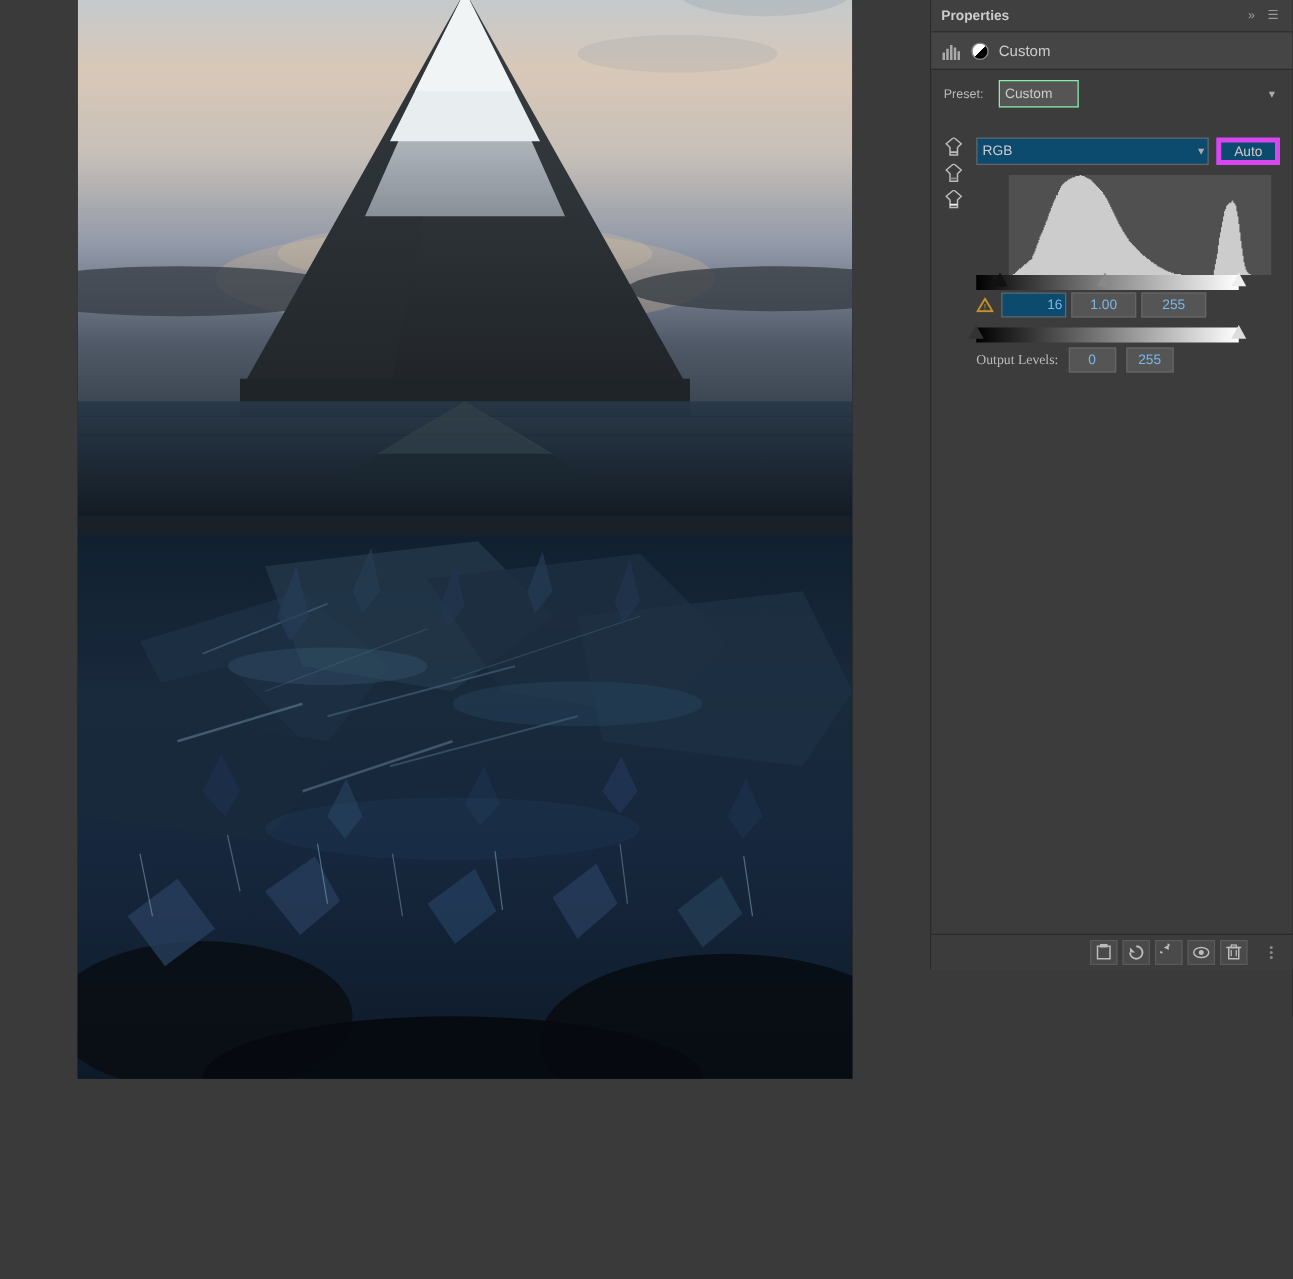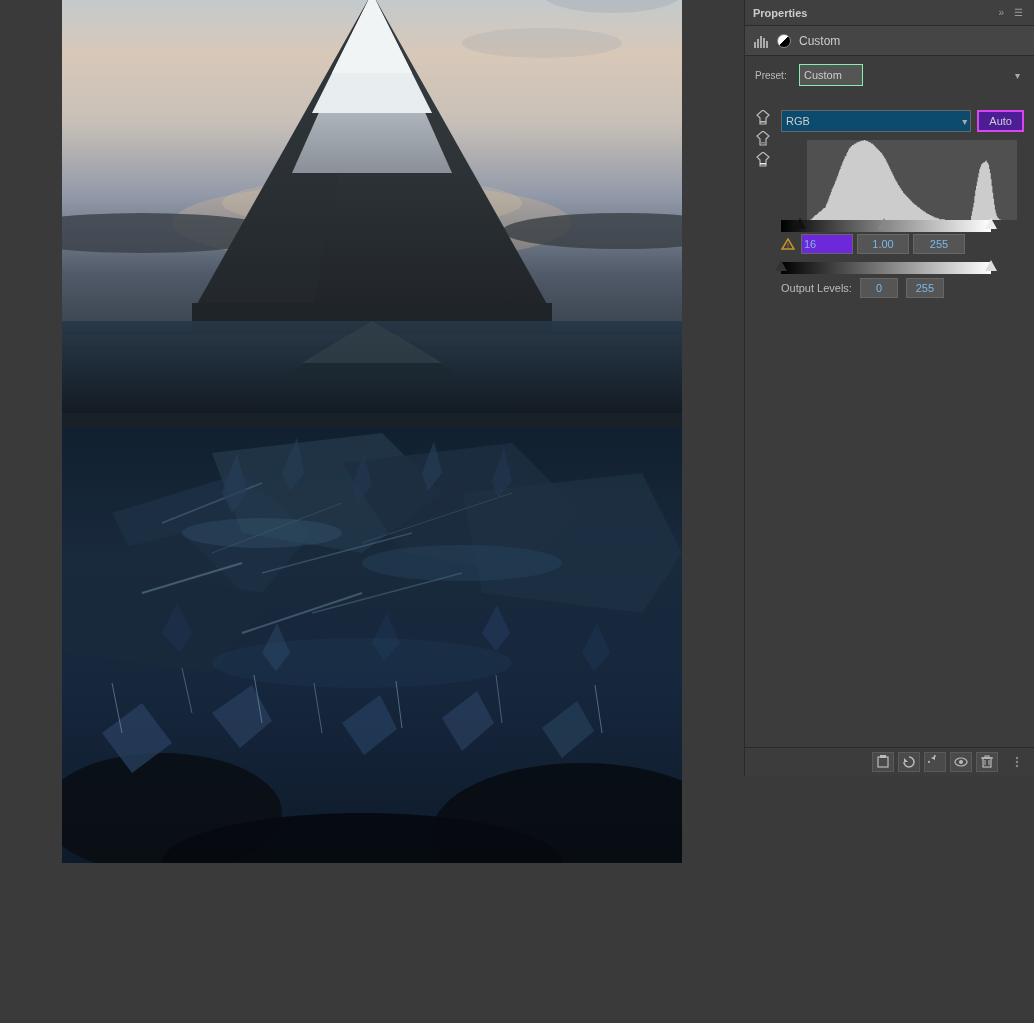--- a/index.html
+++ b/index.html
@@ -190,22 +190,22 @@
       position: absolute;
       right: 4px;
       top: 50%;
       transform: translateY(-50%);
       color: #aaa;
       font-size: 10px;
       pointer-events: none;
     }
 
     .auto-btn {
-      background-color: #4c1d95;
-      border: 2px solid #d946ef;
+      background-color: #0c4a6e;
+      border: 4px solid #d946ef;
       color: #ccc;
       font-size: 11px;
       padding: 2px 10px;
       height: 22px;
       cursor: pointer;
       white-space: nowrap;
     }
 
     
     .bottom-toolbar {
@@ -498,36 +498,36 @@
         </div>
 
         <div style="display:flex; gap:4px; margin-bottom:8px; align-items:center;">
 
           <div style="display:flex; align-items:center; margin-right:2px;">
             <svg width="14" height="12" viewBox="0 0 14 12">
               <polygon points="7,1 13,11 1,11" fill="none" stroke="#c8922a" stroke-width="1.5"></polygon>
               <text x="7" y="10" text-anchor="middle" font-size="7" fill="#c8922a">!</text>
             </svg>
           </div>
-          <input type="text" style="width: 52px; background: #6d28d9; border: 1px solid rgb(102, 102, 102); color: rgb(122, 184, 232); font-size: 11px; text-align: left; height: 20px; padding: 1px 2px;" value="16">
+          <input type="text" style="width: 52px; background: #0c4a6e; border: 1px solid rgb(102, 102, 102); color: rgb(122, 184, 232); font-size: 11px; text-align: right; height: 20px; padding: 1px 2px;" value="16">
           <input type="text" style="width: 52px; background: rgb(85, 85, 85); border: 1px solid rgb(102, 102, 102); color: rgb(122, 184, 232); font-size: 11px; text-align: center; height: 20px; padding: 1px 2px;" value="1.00">
           <input type="text" style="width: 52px; background: rgb(85, 85, 85); border: 1px solid rgb(102, 102, 102); color: rgb(122, 184, 232); font-size: 11px; text-align: center; height: 20px; padding: 1px 2px;" value="255">
         </div>
 
         <div style="position:relative; margin-bottom:4px;">
           <div style="height:12px; background:linear-gradient(to right, #000 0%, #fff 100%); position:relative; width:210px;">
 
             <div style="position:absolute; left:-6px; top:-2px; width:0; height:0; border-left:6px solid transparent; border-right:6px solid transparent; border-bottom:11px solid #333; cursor:pointer;"></div>
 
             <div style="position:absolute; right:-6px; top:-2px; width:0; height:0; border-left:6px solid transparent; border-right:6px solid transparent; border-bottom:11px solid #ddd; cursor:pointer;"></div>
           </div>
         </div>
 
         <div style="display:flex; align-items:center; gap:8px; margin-top:4px;">
-          <span style="font-size:11px; color:#bbb; white-space:nowrap;">Output Levels:</span>
+          <span style="font-size:11px; color:#bbb; white-space:nowrap;font-family:Liberation Serif, serif;">Output Levels:</span>
           <input type="text" style="width: 38px; background: rgb(85, 85, 85); border: 1px solid rgb(102, 102, 102); color: rgb(122, 184, 232); font-size: 11px; text-align: center; height: 20px; padding: 1px 2px;" value="0">
           <input type="text" style="width: 38px; background: rgb(85, 85, 85); border: 1px solid rgb(102, 102, 102); color: rgb(122, 184, 232); font-size: 11px; text-align: center; height: 20px; padding: 1px 2px;" value="255">
         </div>
 
       </div>
     </div>
 
     <div style="flex:1;"></div>
 
     <div class="bottom-toolbar">

